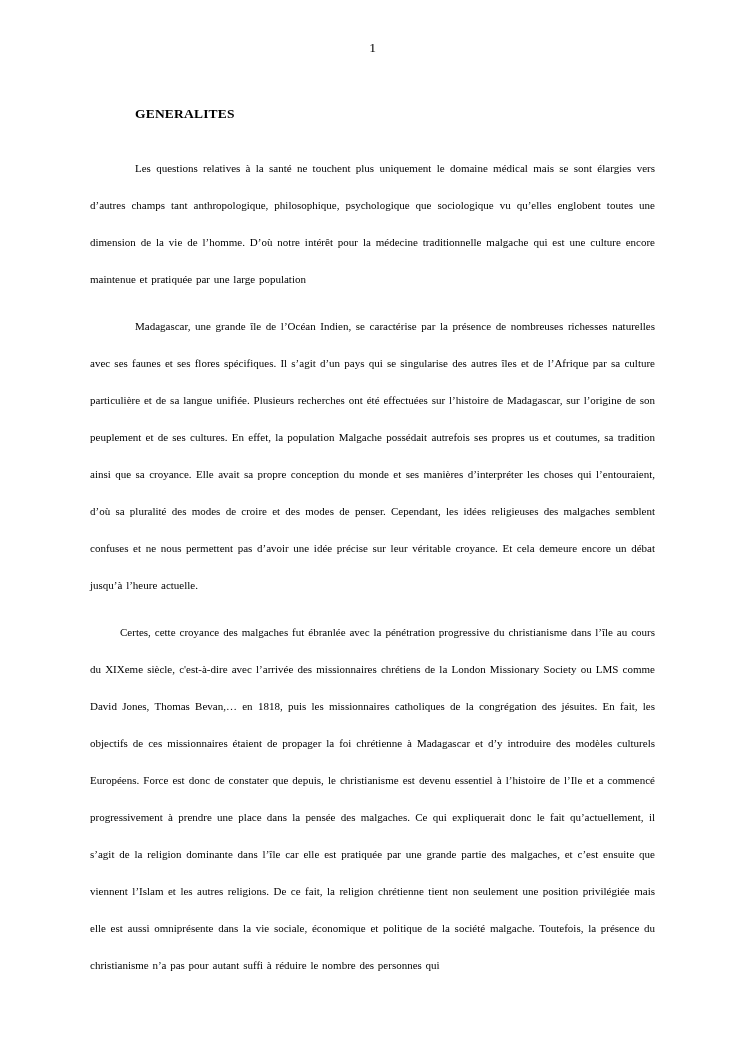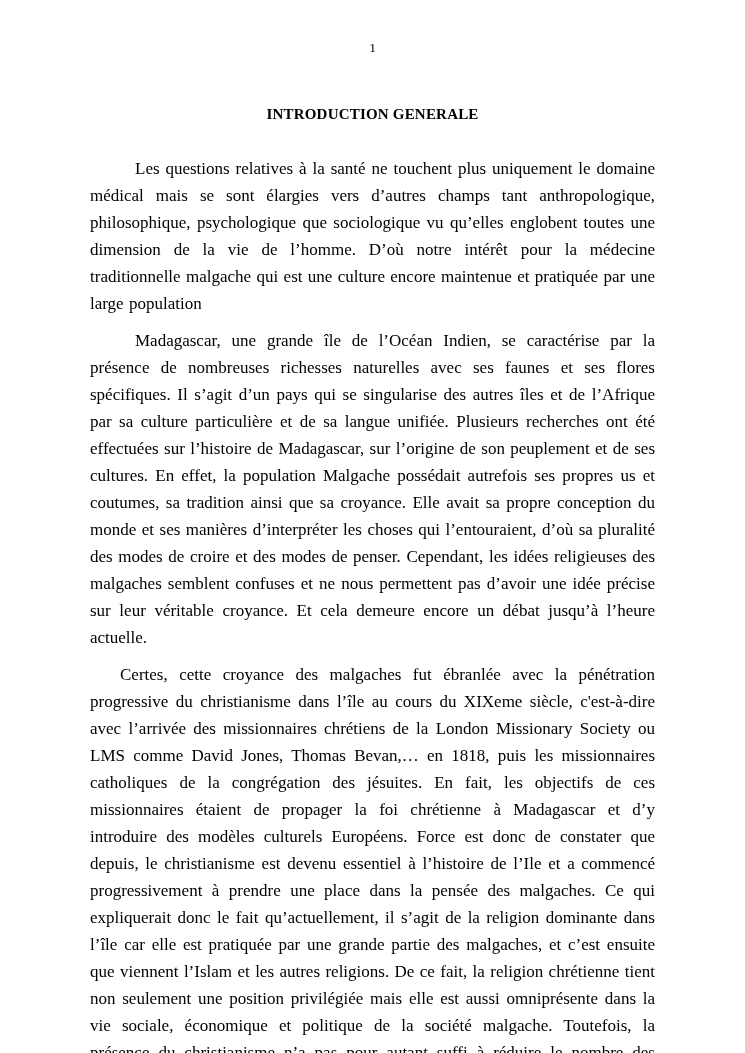--- a/index.html
+++ b/index.html
@@ -34,39 +34,39 @@
     letter-spacing: 0.2px;
   }
   .section-heading {
     font-weight: bold;
     font-size: 13.5px;
     margin: 0 0 28px 0;
     padding-left: 45px;
     letter-spacing: 0.2px;
   }
   p.body-text {
-    font-size: 17px;
-    line-height: 27px;
+    font-size: 11px;
+    line-height: 37px;
     text-align: justify;
     margin: 0 0 10px 0;
     text-indent: 45px;
     word-spacing: 1px;
   }
   p.indent-small {
     text-indent: 30px;
     font-family: Liberation Serif, serif;
   }
 </style>
 </head>
 <body>
 
 <div class="page">
   <div class="page-number">1</div>
 
-  <h1 class="doc-title">INTRODUCTION GENERALE</h1>
 
+  <h2 class="section-heading">GENERALITES</h2>
 
   <p class="body-text">Les questions relatives à la santé ne touchent plus uniquement le domaine médical mais se sont élargies vers d’autres champs tant anthropologique, philosophique, psychologique que sociologique vu qu’elles englobent toutes une dimension de la vie de l’homme. D’où notre intérêt pour la médecine traditionnelle malgache qui est une culture encore maintenue et pratiquée par une large population</p>
 
   <p class="body-text">Madagascar, une grande île de l’Océan Indien, se caractérise par la présence de nombreuses richesses naturelles avec ses faunes et ses flores spécifiques. Il s’agit d’un pays qui se singularise des autres îles et de l’Afrique par sa culture particulière et de sa langue unifiée. Plusieurs recherches ont été effectuées sur l’histoire de Madagascar, sur l’origine de son peuplement et de ses cultures. En effet, la population Malgache possédait autrefois ses propres us et coutumes, sa tradition ainsi que sa croyance. Elle avait sa propre conception du monde et ses manières d’interpréter les choses qui l’entouraient, d’où sa pluralité des modes de croire et des modes de penser. Cependant, les idées religieuses des malgaches semblent confuses et ne nous permettent pas d’avoir une idée précise sur leur véritable croyance. Et cela demeure encore un débat jusqu’à l’heure actuelle.</p>
 
   <p class="body-text indent-small">Certes, cette croyance des malgaches fut ébranlée avec  la pénétration progressive du christianisme dans l’île au cours du XIXeme siècle, c'est-à-dire avec l’arrivée des missionnaires chrétiens de la London Missionary Society ou LMS comme David Jones, Thomas Bevan,… en 1818, puis les missionnaires catholiques de la congrégation des jésuites. En fait, les objectifs de ces missionnaires étaient de propager la foi chrétienne à Madagascar et d’y introduire des modèles culturels Européens. Force est donc de constater que depuis, le christianisme est devenu essentiel à l’histoire de l’Ile et a commencé progressivement à prendre une place dans la pensée des malgaches. Ce qui expliquerait donc le fait qu’actuellement, il s’agit de la religion dominante dans l’île car elle est pratiquée par une grande partie des malgaches, et c’est ensuite que viennent l’Islam et les autres religions.  De ce fait, la religion chrétienne tient non seulement une position privilégiée mais elle est aussi omniprésente dans la vie sociale, économique et politique de la société malgache. Toutefois, la présence du christianisme n’a pas pour autant suffi à réduire le nombre des personnes qui</p>
 </div>
 
 </body></html>

